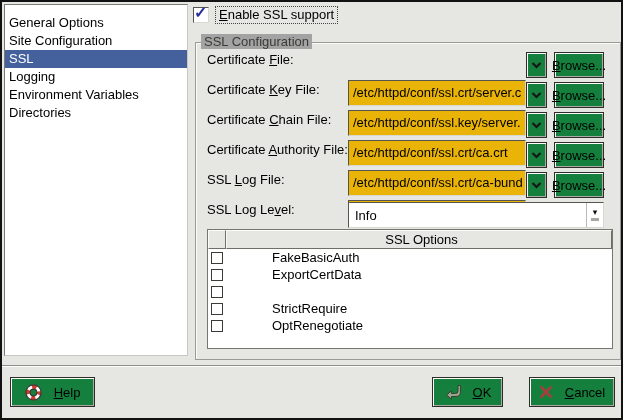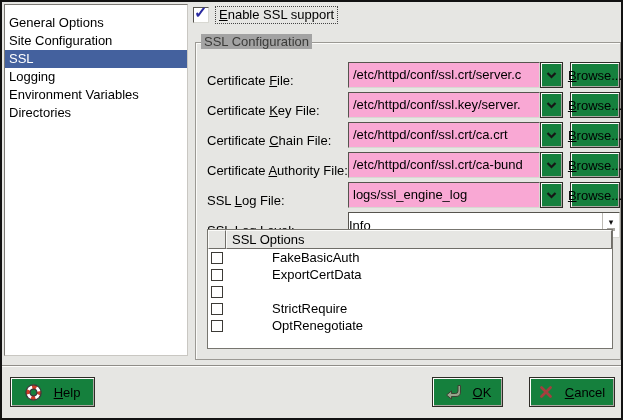--- a/index.html
+++ b/index.html
@@ -25,58 +25,58 @@
   }
   .checkbox .check{position:absolute;left:0px;top:-5px;color:#2b2ba0;font-size:16px;font-weight:bold;}
   .focus-label{border:1px dotted #444;padding:0 3px;line-height:16px;}
   .mn{text-decoration:underline;}
   
   .frame{
     position:absolute;left:193px;top:40px;width:424px;height:316px;
     border:1px solid #9b9994;box-shadow:inset 1px 1px 0 #fbfbf9;
   }
   .legend{position:absolute;left:5px;top:-9px;background:#a3a3a3;padding:0 3px;color:#3a3a38;}
-  .row{position:absolute;left:11px;right:0;height:36px;display:flex;align-items:flex-end;}
+  .row{position:absolute;left:11px;right:16px;height:36px;display:flex;align-items:flex-start;}
   .flabel{width:141px;flex:0 0 auto;white-space:nowrap;}
   .entry{
-    width:192px;height:26px;box-sizing:border-box;background:#f9a8d4;
+    width:192px;height:26px;box-sizing:border-box;background:#eab308;
     border:1px solid;border-color:#56544e #d8d8d2 #d8d8d2 #56544e;
-    line-height:24px;padding-left:4px;overflow:hidden;white-space:nowrap;
+    line-height:24px;padding-left:4px;overflow:hidden;white-space:nowrap;margin-top:28px;
   }
   .raised{
     background:#15803d;border:1px solid #2e2c27;box-sizing:border-box;
     box-shadow:inset 1px 1px 0 #fdfdfb, inset -1px -1px 0 #aaa8a2;
   }
   .mini-btn{width:23px;height:26px;display:flex;align-items:center;justify-content:center;cursor:default;}
   .gap{width:7px;flex:0 0 auto;}
   .browse{width:50px;height:26px;display:flex;align-items:center;justify-content:center;white-space:nowrap;cursor:default;}
   .optionmenu{
     width:272px;height:26px;box-sizing:border-box;background:#fff;
     border:1px solid;border-color:#56544e #d8d8d2 #d8d8d2 #56544e;
     display:flex;align-items:center;
   }
-  .optionmenu .val{flex:1;padding-left:0;}
+  .optionmenu .val{flex:1;padding-left:6px;}
   .om-ind{
     width:16px;height:100%;border-left:1px solid #bcbab4;
     display:flex;flex-direction:column;align-items:center;justify-content:center;
   }
   .om-ind .tri{font-size:9px;line-height:7px;color:#111;}
   .om-ind .dash{width:8px;height:3px;background:#a9a7a1;margin-top:2px;}
   
   .table{
     position:absolute;left:11px;top:186px;width:406px;height:120px;
     background:#fff;border:1px solid #77756f;box-sizing:border-box;overflow:hidden;
   }
   .thead{display:flex;height:19px;}
   .th{
     background:#e6e6e3;box-sizing:border-box;line-height:17px;padding-left:5px;
     border:1px solid;border-color:#fbfbf9 #6f6d68 #6f6d68 #fbfbf9;white-space:nowrap;
   }
   .th.c1{width:18px;flex:0 0 auto;}
-  .th.c2{flex:1;}
+  .th.c2{flex:1;text-align:center;}
   .trow{display:flex;align-items:center;height:17px;padding-left:3px;gap:40px;}
   .cb{width:12px;height:12px;box-sizing:border-box;border:1px solid #3c3a36;background:#fff;flex:0 0 auto;}
   .trow .olabel{padding-left:9px;white-space:nowrap;}
   
   .sep{position:absolute;left:0;top:363px;width:619px;height:0;border-top:1px solid #8f8d88;border-bottom:1px solid #fdfdfb;}
   .btn{
     position:absolute;height:30px;display:flex;align-items:center;justify-content:center;gap:12px;cursor:default;
   }
   .btn-help{left:8px;top:375px;width:85px;}
   .btn-ok{left:430px;top:375px;width:71px;}

